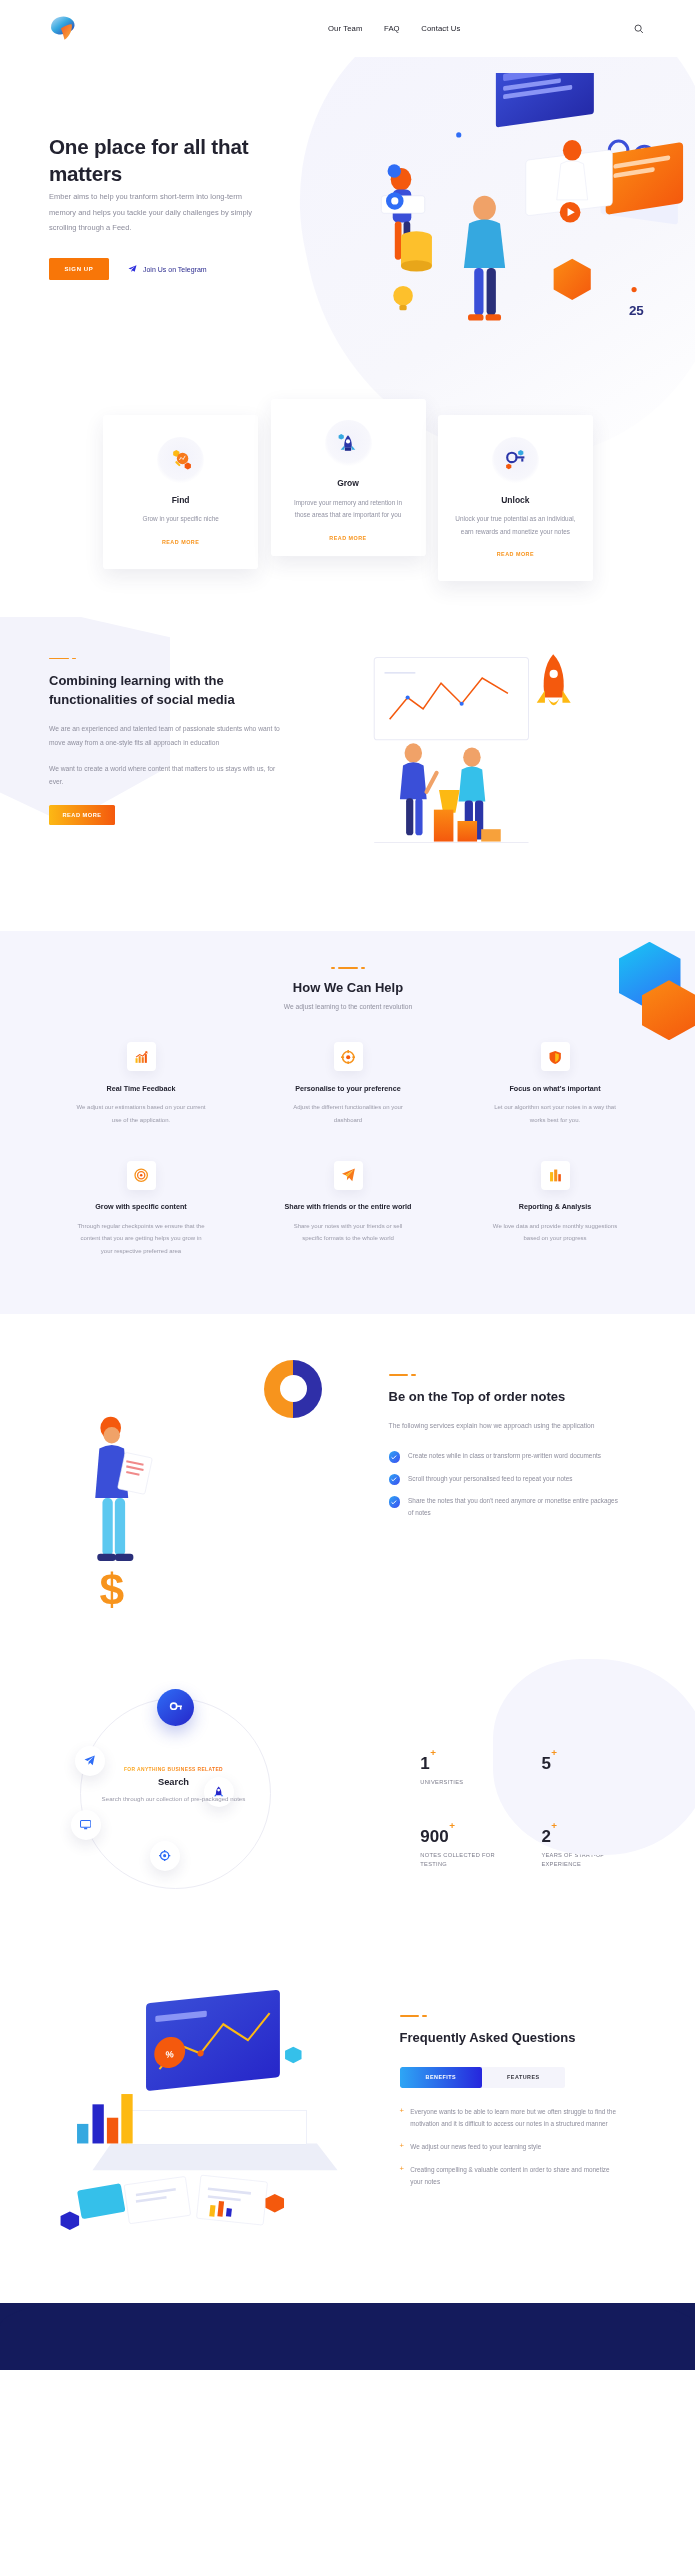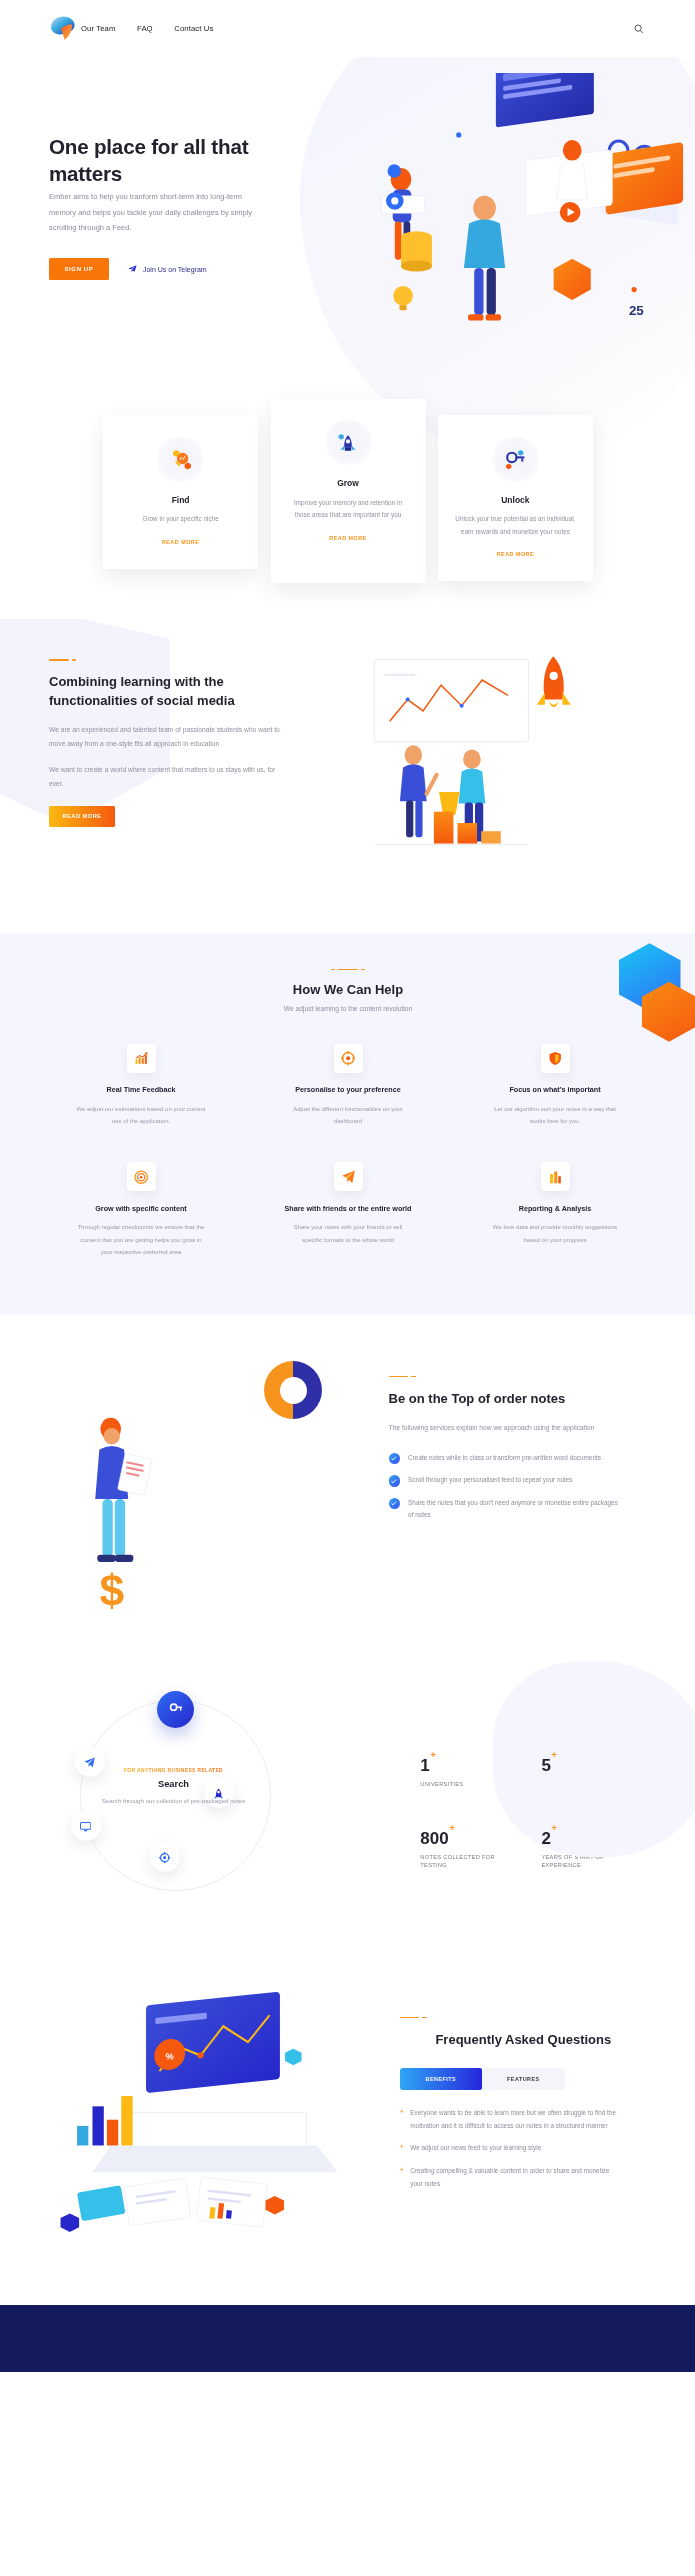--- a/index.html
+++ b/index.html
@@ -12,21 +12,21 @@
   }
   .page{width:696px;position:relative;overflow:hidden;}
 
   
   .header{
     height:57px;display:flex;align-items:center;
     padding:0 49px;position:relative;z-index:20;
   }
   .logo{width:32px;height:29px;position:relative;flex:0 0 auto;}
   .logo svg{display:block;}
-  .nav{display:flex;gap:21.6px;align-items:center;}
+  .nav{display:flex;gap:21.6px;margin-left:247px;align-items:center;}
   .nav a{
     color:#20202a;text-decoration:none;font-size:7.7px;letter-spacing:0.1px;
   }
   .search-btn{
     margin-left:auto;width:15.5px;height:15.5px;display:flex;align-items:center;justify-content:center;
     background:none;border:none;cursor:pointer;
   }
 
   
   .hero{
@@ -63,21 +63,21 @@
   
   .cards{
     position:relative;z-index:5;margin-top:-34px;
     display:flex;justify-content:center;gap:12.4px;padding:0 41px 36px;
     align-items:flex-start;
   }
   .card{
     background:#fff;border-radius:3.1px;box-shadow:0 7.2px 20.6px rgba(40,40,90,.09);
     width:155px;padding:21.6px 15.5px 23px;text-align:center;
   }
-  .card.mid{margin-top:-16.5px;padding-bottom:41px;}
+  .card.mid{margin-top:-16.5px;padding-bottom:14px;}
   .card .ic-wrap{
     width:47px;height:47px;margin:0 auto 11.3px;border-radius:50%;
     background:radial-gradient(circle at 50% 45%, #f2f2fb 0%, #f7f7fc 60%, rgba(255,255,255,0) 72%);
     display:flex;align-items:center;justify-content:center;position:relative;
   }
   .card h3{font-size:8.5px;font-weight:bold;color:#232330;margin-bottom:8.2px;}
   .card p{font-size:6.4px;line-height:1.95;color:#9192a2;margin-bottom:11.3px;min-height:12.4px;}
   .read-more{
     font-size:5.4px;font-weight:bold;letter-spacing:0.5px;color:#f7941d;
     text-decoration:none;
@@ -206,21 +206,21 @@
   .stat .lbl{font-size:5.7px;letter-spacing:0.3px;color:#7c7c8b;margin-top:6.2px;line-height:1.5;max-width:93px;}
   .stats-blob{
     position:absolute;right:-62px;top:-20.6px;width:216px;height:196px;background:#f5f5fd;
     border-radius:44% 56% 52% 48%;z-index:0;
   }
 
   
   .faq{position:relative;padding:20.6px 49px 72px;display:flex;gap:20.6px;overflow:hidden;}
   .faq-left{width:330px;height:242px;position:relative;}
   .faq-right{flex:1;padding-top:26px;}
-  .faq-right h2{font-size:13px;line-height:1.45;font-weight:bold;color:#232330;text-align:center;}
+  .faq-right h2{font-size:13px;line-height:1.45;font-weight:bold;color:#232330;}
   .tabs{display:flex;margin-top:18.5px;border-radius:2.1px;overflow:hidden;width:165px;background:#f4f4fb;}
   .tab{
     flex:1;border:none;cursor:pointer;font-family:inherit;
     font-size:5.4px;font-weight:bold;letter-spacing:0.5px;padding:7.7px 0;background:transparent;color:#36363f;
   }
   .tab.active{
     background:linear-gradient(90deg,#2ea6f5 0%,#2626dd 100%);color:#fff;border-radius:2.1px;
   }
   .faq-list{margin-top:17.5px;display:flex;flex-direction:column;gap:10.3px;}
   .faq-row{display:flex;gap:6.2px;align-items:flex-start;}
@@ -654,21 +654,21 @@
       <div class="stats-blob"></div>
       <div class="stat">
         <div class="num"><span>1</span><sup>+</sup></div>
         <div class="lbl">UNIVERSITIES</div>
       </div>
       <div class="stat">
         <div class="num"><span>5</span><sup>+</sup></div>
         <div class="lbl">YEARS OF COMBINED UNIVERSITY EXPERIENCE</div>
       </div>
       <div class="stat">
-        <div class="num"><span>800</span><sup>+</sup></div>
+        <div class="num"><span>900</span><sup>+</sup></div>
         <div class="lbl">NOTES COLLECTED FOR TESTING</div>
       </div>
       <div class="stat">
         <div class="num"><span>2</span><sup>+</sup></div>
         <div class="lbl">YEARS OF START-UP EXPERIENCE</div>
       </div>
     </div>
   </div>
 
   <div class="faq">

